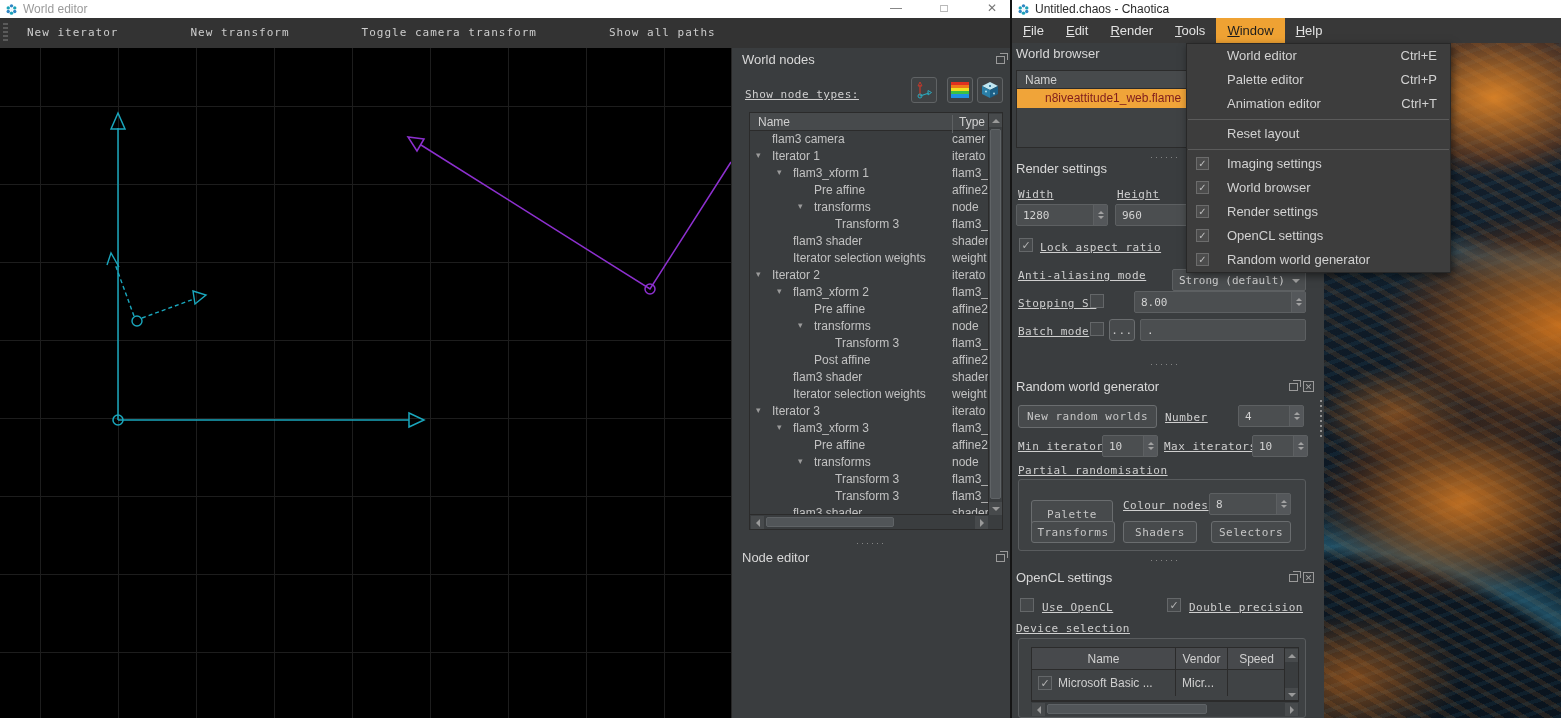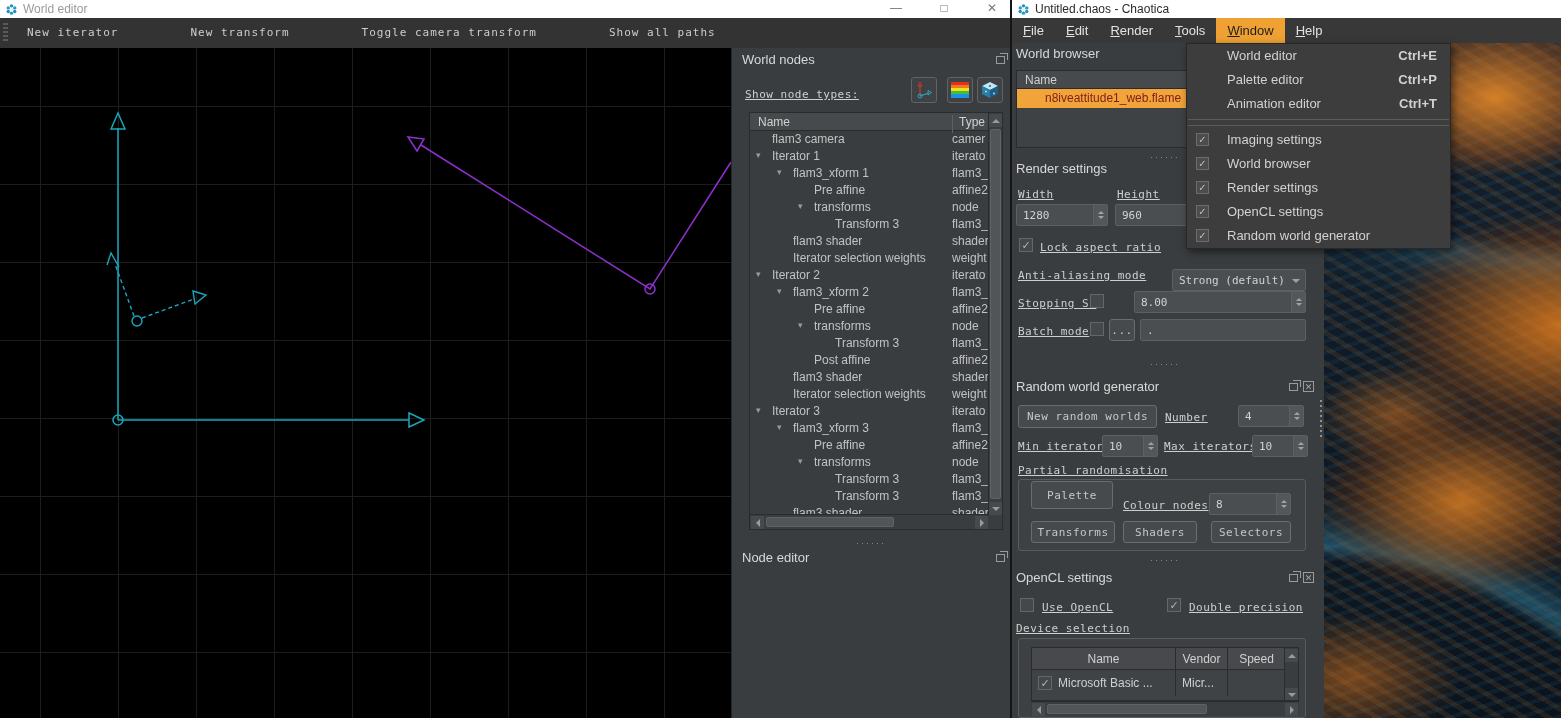--- a/index.html
+++ b/index.html
@@ -72,21 +72,21 @@
   #menubar{position:absolute;left:0;top:18px;right:0;height:25px;background:#383838;
            display:flex;font-size:13px;color:#e2e2e2;}
   .mb-item{padding:0 11px;line-height:25px;}
   .mb-item.active{background:#efa233;color:#1d1d1d;}
   .mb-item u{text-decoration:underline;}
   
   #popup{position:absolute;left:174px;top:43px;width:265px;background:#3d3d3d;
          border:1px solid #282828;box-shadow:2px 3px 8px rgba(0,0,0,.5);z-index:50;}
   .pm-item{position:relative;height:24px;line-height:24px;font-size:13px;color:#d2d2d2;
            padding-left:40px;}
-  .pm-item .sc{position:absolute;right:13px;top:0;font-weight:bold;}
+  .pm-item .sc{position:absolute;right:13px;top:0;}
   .pm-sep{height:6px;position:relative;}
   .pm-sep::after{content:"";position:absolute;left:1px;right:1px;top:3px;border-top:1px solid #5b5b5b;}
   .pm-check{position:absolute;left:9px;top:5px;width:13px;height:13px;background:#4c4c4c;
             border:1px solid #6c6c6c;color:#bdbdbd;font:10px/12px "Liberation Sans",sans-serif;
             text-align:center;}
   
   .cb{position:absolute;width:14px;height:14px;background:#45484a;border:1px solid #646769;
       color:#b3b3b3;font:11px/12px "Liberation Sans",sans-serif;text-align:center;}
   .cb:not(.checked){color:transparent;}
   .spin,.field,.combo{position:absolute;background:#4b4e50;border:1px solid #5d6062;
@@ -462,21 +462,21 @@
     <div class="ml" style="left:152px;top:440px;">Max iterators</div>
     <div class="spin" style="left:240px;top:435px;width:56px;height:22px;">
       <span class="val">10</span>
       <span class="arrs">
           <i class="u"></i>
           <i class="d"></i>
         </span>
     </div>
     <div class="ml" style="left:6px;top:464px;">Partial randomisation</div>
     <div class="groupbox" style="left:6px;top:479px;width:288px;height:72px;">
-      <div class="btn" style="left:12px;top:1px;width:82px;height:28px;">Palette</div>
+      <div class="btn" style="left:12px;top:20px;width:82px;height:28px;">Palette</div>
       <div class="ml" style="left:104px;top:19px;">Colour nodes</div>
       <div class="spin" style="left:190px;top:13px;width:82px;height:22px;">
         <span class="val">8</span>
         <span class="arrs">
             <i class="u"></i>
             <i class="d"></i>
           </span>
       </div>
       <div class="btn" style="left:12px;top:41px;width:84px;height:22px;">Transforms</div>
       <div class="btn" style="left:104px;top:41px;width:74px;height:22px;">Shaders</div>
@@ -524,20 +524,21 @@
     </div>
 
     <div id="vsplit-dots"></div>
     <div id="fractal"></div>
 
     <div id="popup">
         <div class="pm-item">World editor<span class="sc">Ctrl+E</span></div>
         <div class="pm-item">Palette editor<span class="sc">Ctrl+P</span></div>
         <div class="pm-item">Animation editor<span class="sc">Ctrl+T</span></div>
         <div class="pm-sep"></div>
+        <div class="pm-item">Reset layout</div>
         <div class="pm-sep"></div>
         <div class="pm-item"><span class="pm-check">✓</span>Imaging settings</div>
         <div class="pm-item"><span class="pm-check">✓</span>World browser</div>
         <div class="pm-item"><span class="pm-check">✓</span>Render settings</div>
         <div class="pm-item"><span class="pm-check">✓</span>OpenCL settings</div>
         <div class="pm-item"><span class="pm-check">✓</span>Random world generator</div>
       </div>
   </div>
 </div>
 

